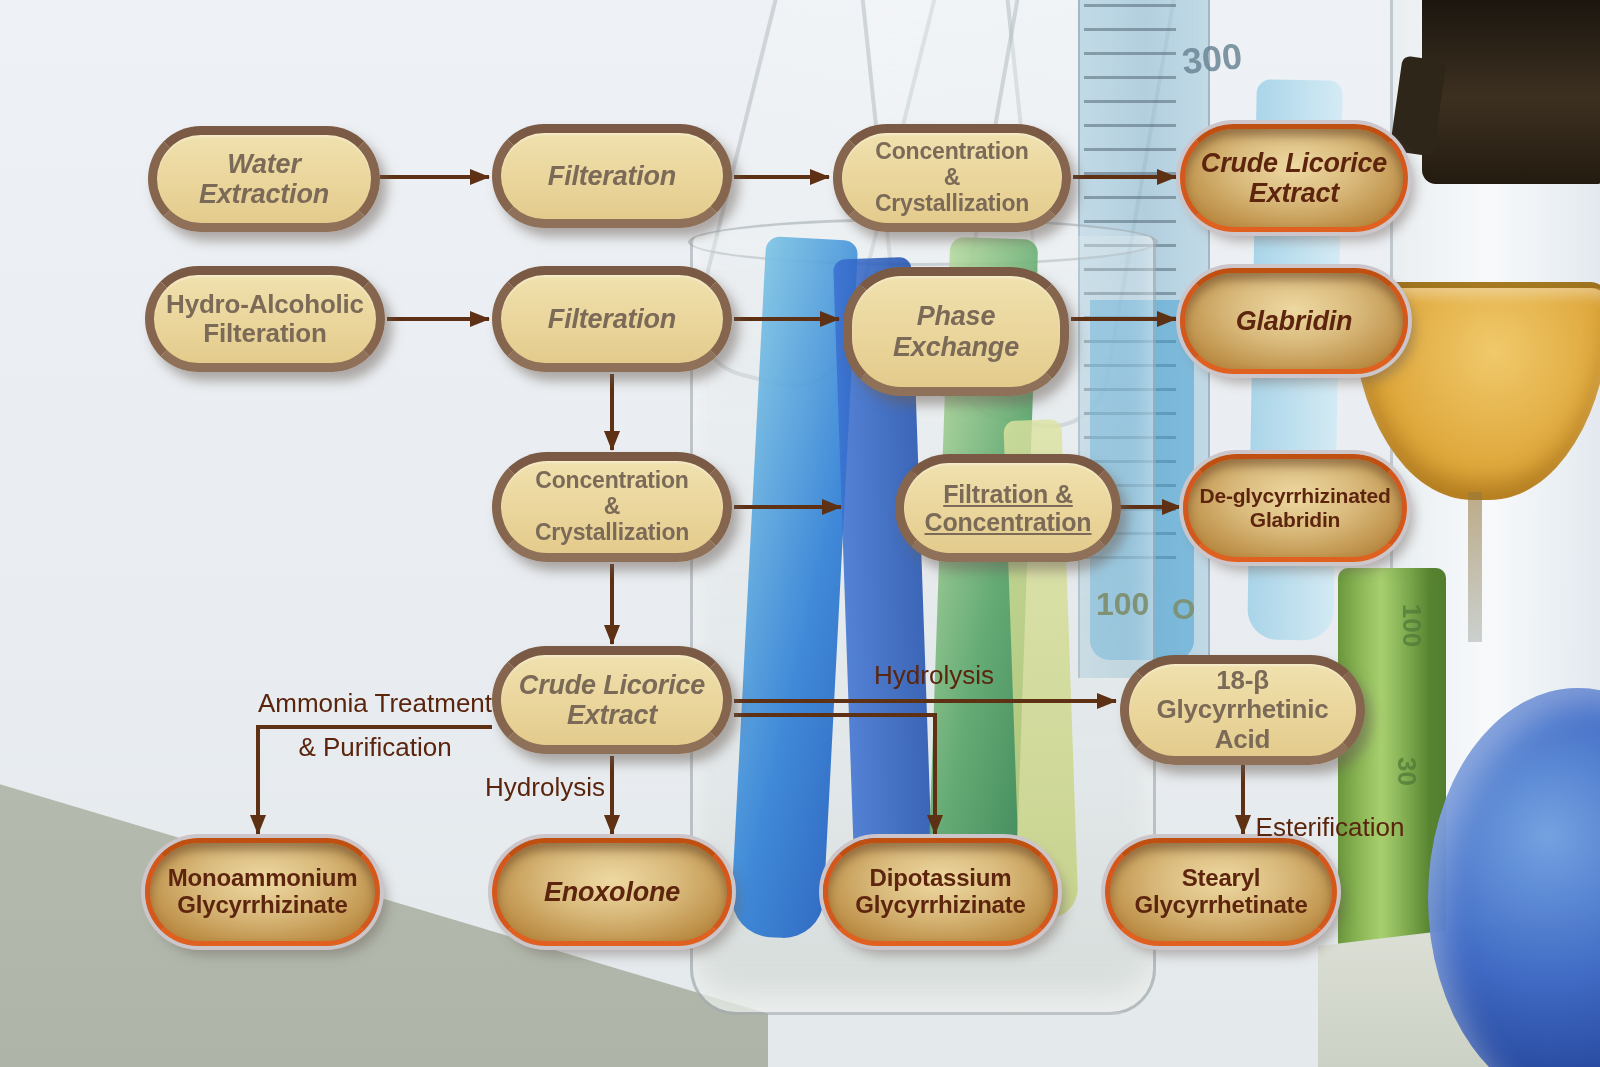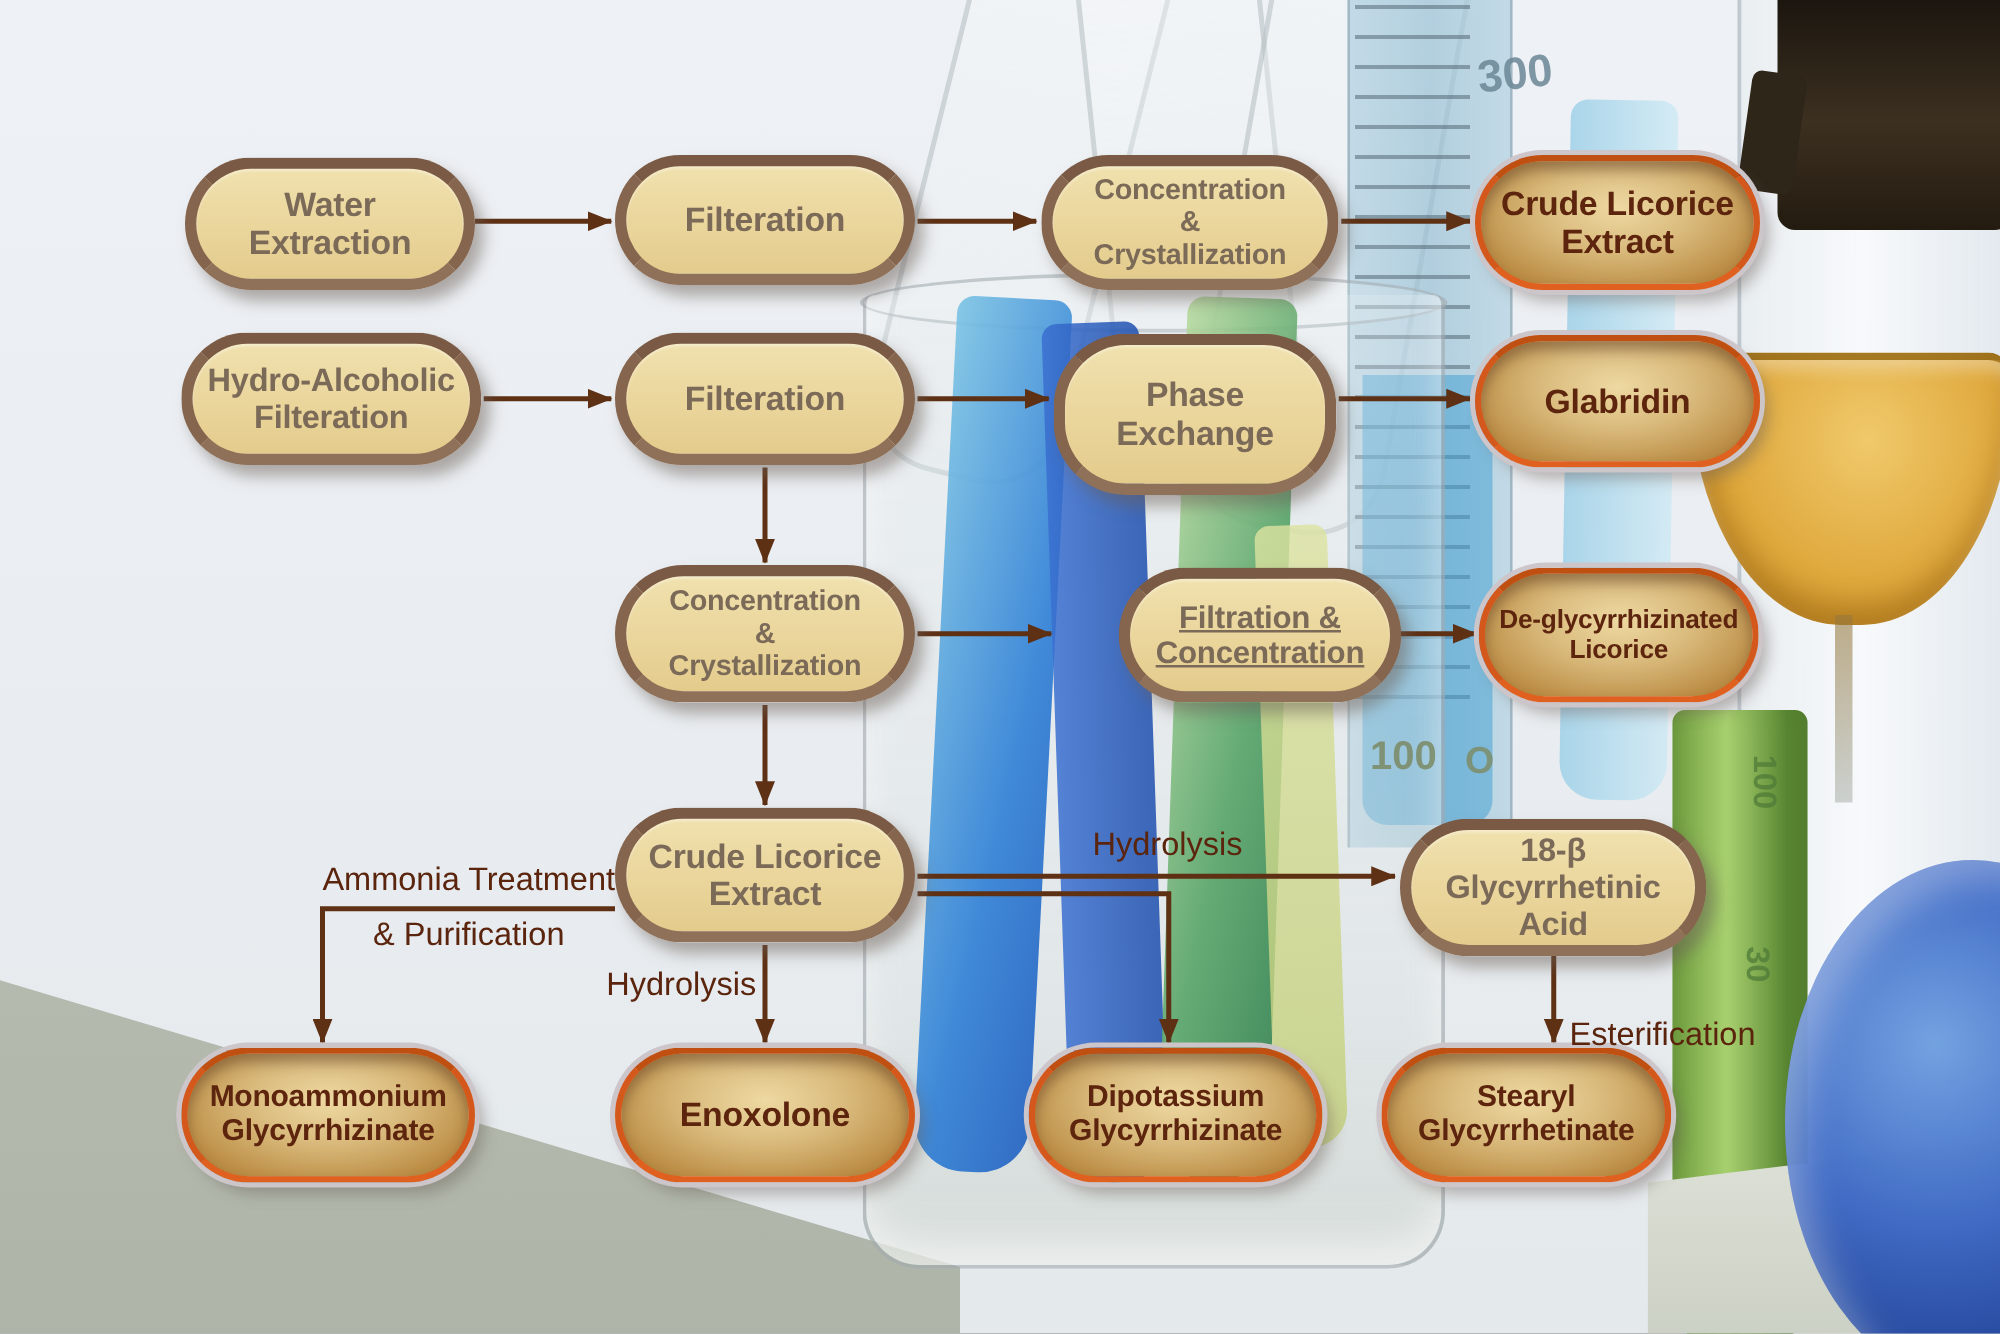--- a/index.html
+++ b/index.html
@@ -87,21 +87,21 @@
     background:linear-gradient(180deg,#f0e1ae 0%,#ead59b 55%,#e3cb8c 100%);
     border:9px solid #85654e;border-top-color:#7a5a44;border-bottom-color:#8f7058;
     box-shadow:7px 9px 12px rgba(108,96,88,.5),inset 0 2px 2px rgba(255,255,255,.35);
     color:#7b6a58;}
   .product{
     background:radial-gradient(ellipse at 50% 38%,#eed9a2 0%,#d9ba7c 40%,#bd8f47 78%,#a97d34 100%);
     border:5px solid #d4571b;border-top-color:#c04f12;border-bottom-color:#e0601f;
     box-shadow:0 0 0 4px #ccc5c9,7px 9px 12px rgba(108,96,88,.45),inset 0 7px 10px rgba(95,62,38,.5);
     color:#5e250e;}
   .fs21{font-size:21px;} .fs23{font-size:23px;} .fs24{font-size:24px;}
-  .fs25{font-size:25px;} .fs26{font-size:26px;} .fs27{font-size:27px;}
+  .fs25{font-size:25px;} .fs26{font-size:26px;} .fs27{font-size:27px;font-style:italic;}
   
   .edge-label{position:absolute;z-index:6;color:#5a240d;font-weight:400;font-size:26px;
     text-align:center;white-space:pre-line;line-height:1.18;}
   .el-ammonia1{left:245px;top:688px;width:260px;}
   .el-ammonia2{left:245px;top:732px;width:260px;}
   .el-hyd-down{left:465px;top:772px;width:160px;}
   .el-koh{left:693px;top:745px;width:280px;}
   .el-hyd-right{left:854px;top:660px;width:160px;}
   .el-ester{left:1235px;top:780px;width:190px;margin-top:32px;}
 </style>
@@ -199,21 +199,21 @@
     <span class="node-label">Concentration
 &amp;
 Crystallization</span>
   </div>
   <div class="node process fs25" style="left:895px;top:454px;width:226px;height:108px;text-decoration:underline;">
     <span class="node-label">Filtration &amp;
 Concentration</span>
   </div>
   <div class="node product fs21" style="left:1183px;top:454px;width:224px;height:108px;">
     <span class="node-label">De-glycyrrhizinated
-Licorice</span>
+Glabridin</span>
   </div>
 
   <div class="node process fs27" style="left:492px;top:646px;width:240px;height:108px;">
     <span class="node-label">Crude Licorice
 Extract</span>
   </div>
   <div class="node process fs26" style="left:1120px;top:655px;width:245px;height:110px;">
     <span class="node-label">18-β Glycyrrhetinic
 Acid</span>
   </div>

